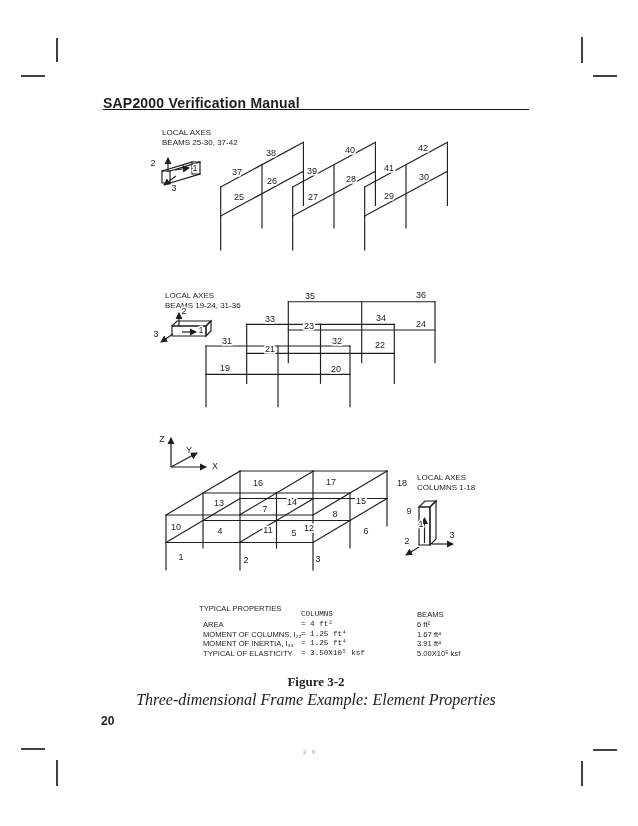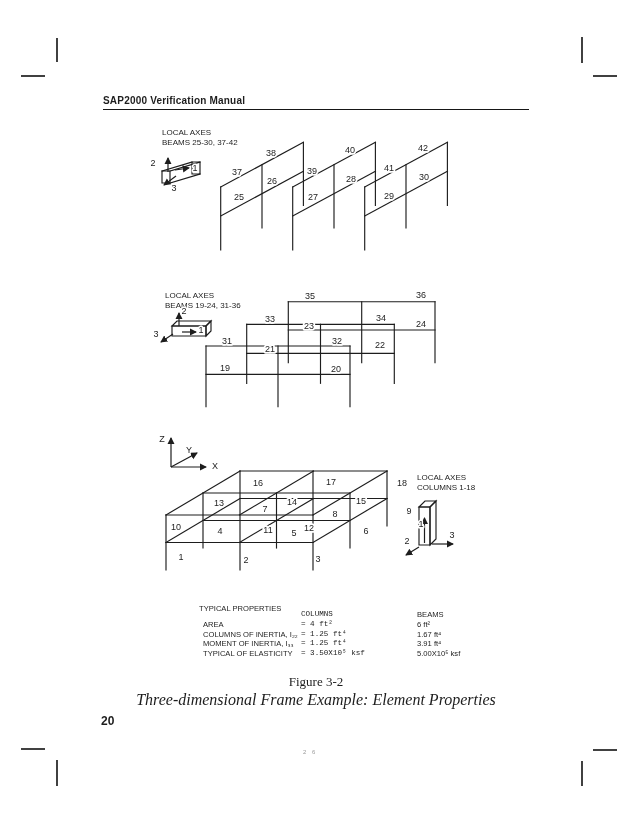--- a/index.html
+++ b/index.html
@@ -3,34 +3,34 @@
 <meta charset="utf-8">
 <style>
   html,body{margin:0;padding:0;background:#e8e8e8;}
   #page{
     position:relative;width:638px;height:826px;background:#ffffff;
     font-family:"Liberation Sans","DejaVu Sans",sans-serif;color:#1d1d1d;
     overflow:hidden;margin:0 auto;
   }
   .abs{position:absolute;}
   
-  #hdr-title{left:103px;top:95px;font-size:10px;font-weight:bold;letter-spacing:.2px;}
+  #hdr-title{left:103px;top:95px;font-size:14px;font-weight:bold;letter-spacing:.2px;}
   #hdr-rule{left:103px;top:109px;width:426px;height:1.3px;background:#161616;}
   
   #props{left:199px;top:588px;width:290px;font-size:7.6px;line-height:9.6px;}
   #props .ptitle{position:absolute;left:0;top:16px;}
   #props .phead{position:absolute;top:22px;}
   #props .prow{position:absolute;height:9.6px;white-space:nowrap;}
   #props .c0{position:absolute;left:4px;}
   #props .c1{position:absolute;left:102px;font-family:Liberation Mono, monospace;}
   #props .c2{position:absolute;left:186px;padding-left:32px;}
   
   #caption{left:103px;top:674px;width:426px;text-align:center;
     font-family:"Liberation Serif","DejaVu Serif",serif;}
-  #cap-fig{font-size:13px;font-weight:normal;}
+  #cap-fig{font-size:13px;font-weight:bold;}
   #cap-sub{font-size:16px;font-style:italic;margin-top:1px;}
   #pageno{left:101px;top:714px;font-size:12px;font-weight:bold;}
   #watermark{left:303px;top:749px;font-size:6px;color:#9a9a9a;letter-spacing:2px;}
   
   svg{position:absolute;left:0;top:0;}
   .ln{stroke:#1d1d1d;stroke-width:1.15;fill:none;stroke-linecap:square;}
   .crop{stroke:#111;stroke-width:1.6;}
   .arrow{stroke:#1d1d1d;stroke-width:1.2;fill:none;}
   text{fill:#1d1d1d;font-family:"Liberation Sans","DejaVu Sans",sans-serif;}
   .num{font-size:9px;text-anchor:middle;dominant-baseline:central;
@@ -246,21 +246,21 @@
     <div class="ptitle">TYPICAL PROPERTIES</div>
     <div class="phead c1">COLUMNS</div>
     <div class="phead c2">BEAMS</div>
 
     <div class="prow" style="top:32px;">
       <span class="c0">AREA</span>
       <span class="c1">= 4 ft²</span>
       <span class="c2">6 ft²</span>
     </div>
     <div class="prow" style="top:41.5px;">
-      <span class="c0">COLUMNS OF INERTIA, I₂₂</span>
+      <span class="c0">MOMENT OF COLUMNS, I₂₂</span>
       <span class="c1">= 1.25 ft⁴</span>
       <span class="c2">1.67 ft⁴</span>
     </div>
     <div class="prow" style="top:51px;">
       <span class="c0">MOMENT OF INERTIA, I₃₃</span>
       <span class="c1">= 1.25 ft⁴</span>
       <span class="c2">3.91 ft⁴</span>
     </div>
     <div class="prow" style="top:60.5px;">
       <span class="c0">TYPICAL OF ELASTICITY</span>

